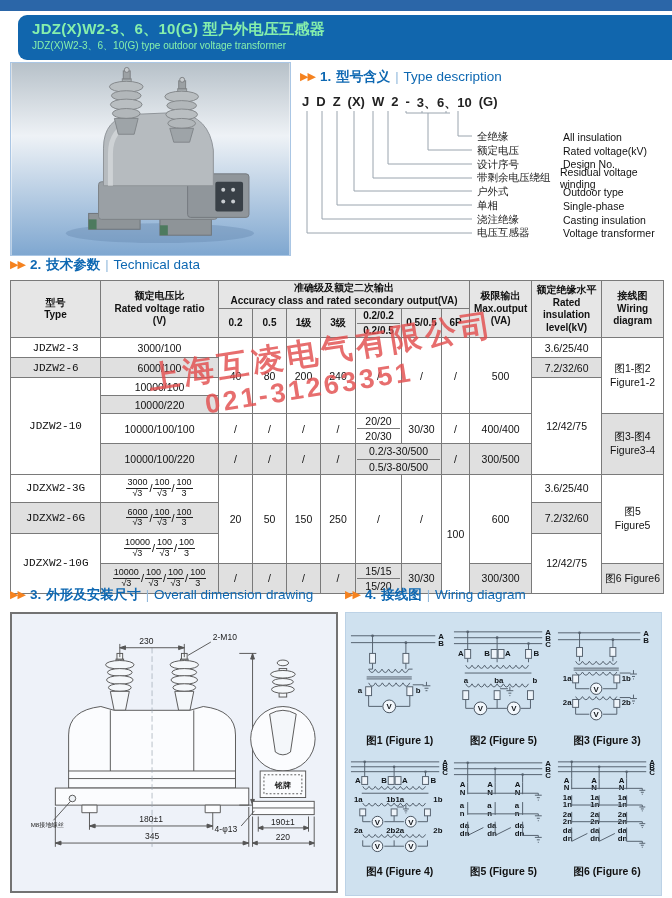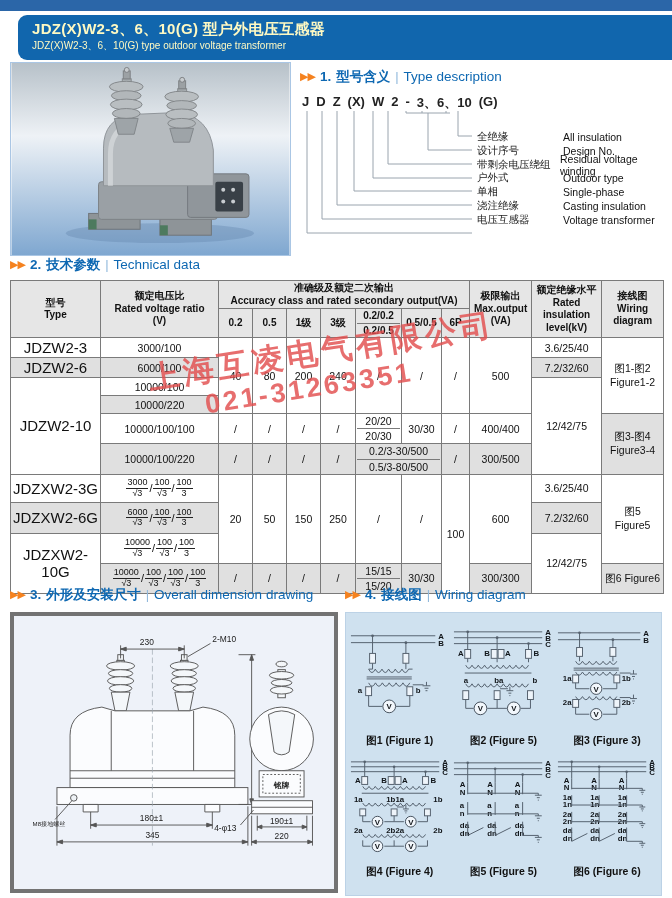--- a/index.html
+++ b/index.html
@@ -8,21 +8,21 @@
     position: relative;
     background: #ffffff;
     font-family: "Liberation Sans", "DejaVu Sans", sans-serif;
     color: #111;
     overflow: hidden;
   }
   
   .topstrip { position:absolute; left:0; top:0; width:672px; height:11px; background:#2b66a8; }
   .titlebox {
     position:absolute; left:18px; top:15px; width:654px; height:45px;
-    background:#1166ad; border-radius:9px 0 0 9px; color:#fef9c3;
+    background:#1166ad; border-radius:9px 0 0 9px; color:#86efac;
     padding:4px 0 0 14px; line-height:1.3;
   }
   .titlebox .zh { font-weight:bold; font-size:15px; letter-spacing:.3px; }
   .titlebox .en { font-size:10px; }
 
   
   .photobox {
     position:absolute; left:10px; top:62px; width:281px; height:194px;
     border:1px solid #aac6e4;
   }
@@ -56,36 +56,36 @@
   table.tech thead th { background:#e6e6e6; font-weight:bold; font-size:10px; line-height:1.25; }
   tr.hA { height:28px; } tr.hB { height:26px; }
   tr.r1 { height:20px; } tr.r2 { height:20px; } tr.r3 { height:18px; } tr.r4 { height:18px; }
   tr.r5 { height:26px;margin-left:40px; } tr.r6 { height:30px; }
   tr.r7 { height:28px; } tr.r8 { height:31px; } tr.r9 { height:30px; } tr.r10 { height:30px; }
   tr.gz td { background:#e0e0e0; }
   td.bgw { background:#ffffff !important; }
   td.bgg { background:#e0e0e0 !important; }
   .stk div { line-height:1.35; }
   .stk div:first-child { border-bottom:1px solid #7a7a7a; }
-  .typecol { font-size:15px; }
+  .typecol { font-size:11px;font-family:Liberation Mono, monospace; }
   .fr { display:inline-block; vertical-align:middle; text-align:center; font-size:9px; line-height:1.05; }
   .fr .fn { display:block; border-bottom:1px solid #222; padding:0 1px; }
   .fr .fd { display:block; }
   .fsl { display:inline-block; vertical-align:middle; font-size:11px; padding:0 1px; }
   .wir2 { line-height:1.3; }
 
   
   .wm { position:absolute; left:148px; top:322px; width:460px; transform:rotate(-9deg);
     pointer-events:none; z-index:5; color:rgba(226,78,78,.82); font-weight:bold; }
   .wm .w1 { font-size:31px; letter-spacing:4px; }
   .wm .w2 { font-size:27px; letter-spacing:3px; margin:-2px 0 0 52px; }
 
   
   .dimbox { position:absolute; left:10px; top:612px; width:328px; height:281px;
-    background:#eef2f9; border:4px solid #737373;padding-left:13px; }
+    background:#eef2f9; border:2px solid #737373;padding-left:13px; }
   .dimbox svg { display:block; width:100%; height:100%; }
   .wirebox { position:absolute; left:345px; top:612px; width:317px; height:284px;
     background:#cfe1ef; border:1px solid #bcd2e6; padding:4px 2px; }
   .wgrid { display:grid; grid-template-columns:1fr 1fr 1fr; grid-template-rows:1fr 1fr; }
   .wfig { display:flex; flex-direction:column; align-items:center; }
   .wfig svg { width:102px; height:116px; }
   .wcap { font-size:10.5px; font-weight:bold; color:#111; margin-top:1px; white-space:nowrap; }
 
   
   svg .ln { stroke:#55616e; stroke-width:1; fill:none; }
@@ -188,20 +188,24 @@
     <path d="M37,2 V96 H172"></path>
     <path d="M22,2 V110 H172"></path>
     <path d="M7,2 V124 H172"></path>
   </g>
 </svg>
 
 <div class="legend">
   <div class="lrow">
     <span class="lzh">全绝缘</span>
     <span class="len">All insulation</span>
+  </div>
+  <div class="lrow">
+    <span class="lzh">额定电压</span>
+    <span class="len">Rated voltage(kV)</span>
   </div>
   <div class="lrow">
     <span class="lzh">设计序号</span>
     <span class="len">Design No.</span>
   </div>
   <div class="lrow">
     <span class="lzh">带剩余电压绕组</span>
     <span class="len">Residual voltage winding</span>
   </div>
   <div class="lrow">

